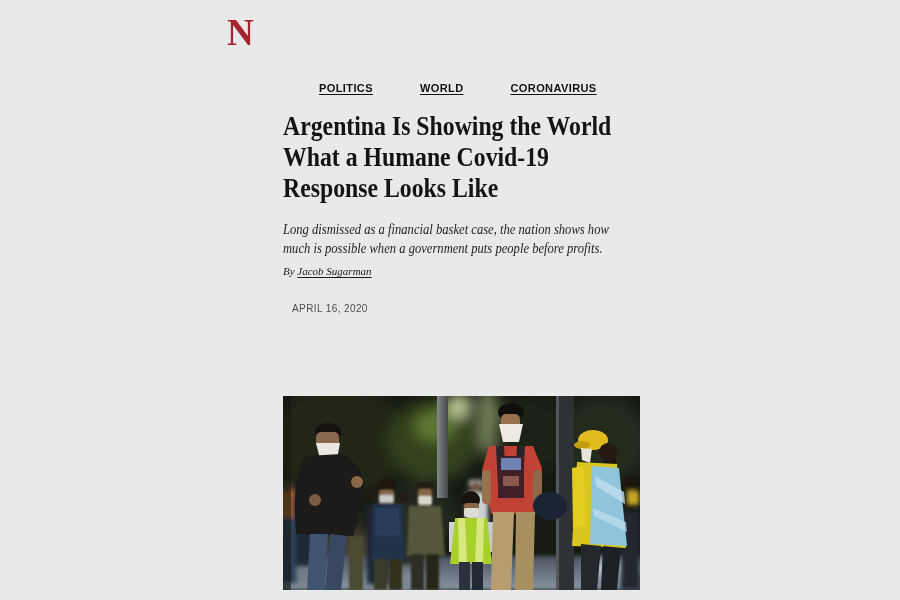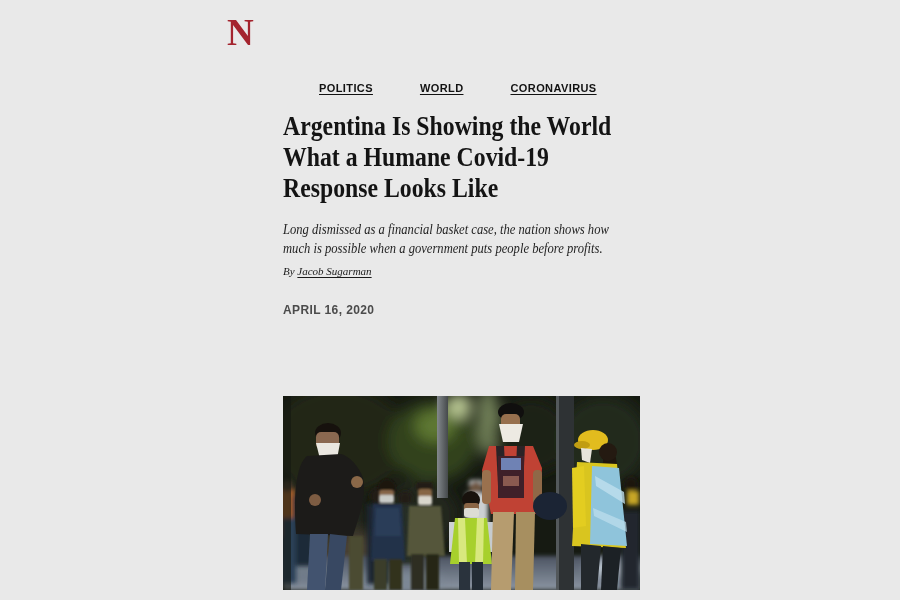--- a/index.html
+++ b/index.html
@@ -29,22 +29,22 @@
     font-size:15px;line-height:19px;color:#232323;
     transform:scaleX(0.84);transform-origin:left top;white-space:nowrap;
   }
   .byline{
     position:absolute;left:283px;top:265px;
     font-family:"Liberation Serif",serif;font-style:italic;
     font-size:11px;color:#1a1a1a;
   }
   .byline a{color:#1a1a1a;text-decoration:underline;text-underline-offset:2px;}
   .date{
-    position:absolute;left:283px;top:303px;
-    font-weight:700;font-size:12px;letter-spacing:0.4px;color:#4b4b4b;
+    position:absolute;left:292px;top:303px;
+    font-weight:400;font-size:10px;letter-spacing:0.4px;color:#4b4b4b;
   }
   .hero{
     position:absolute;left:283px;top:396px;width:357px;height:194px;
     overflow:hidden;background:#161a12;
   }
   .hero svg{display:block;width:100%;height:100%;}
 </style>
 </head>
 <body>
 

